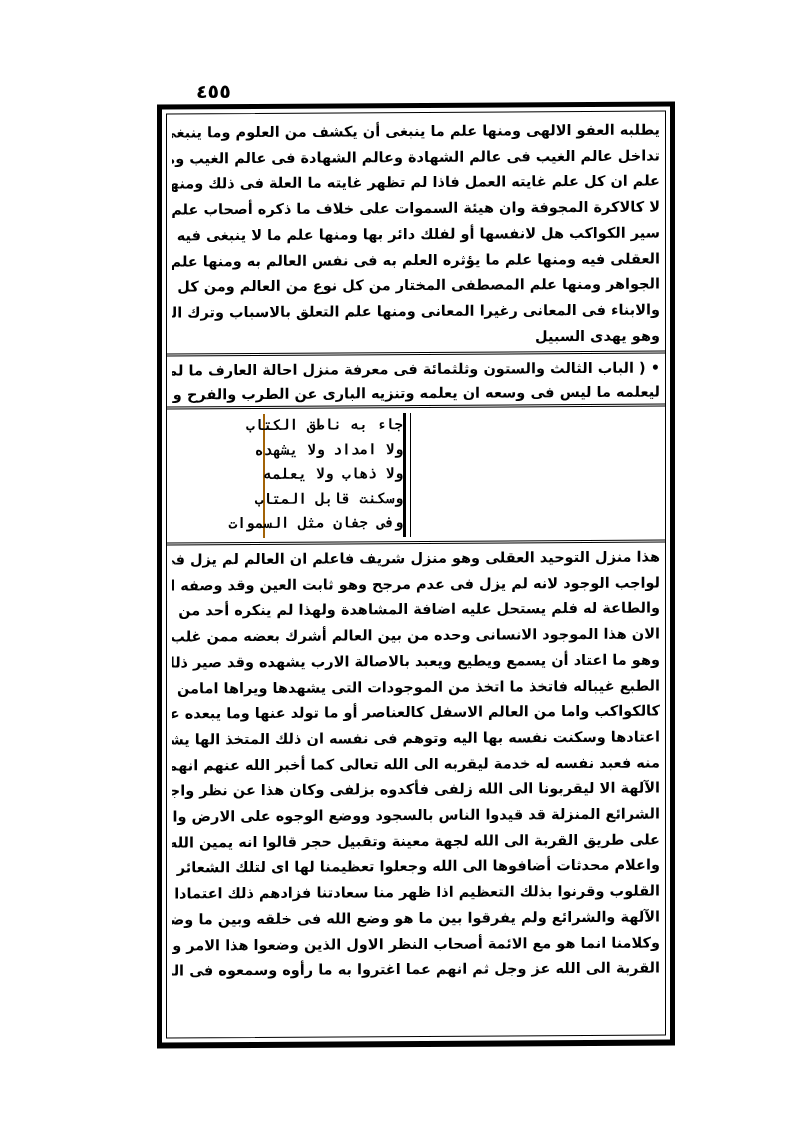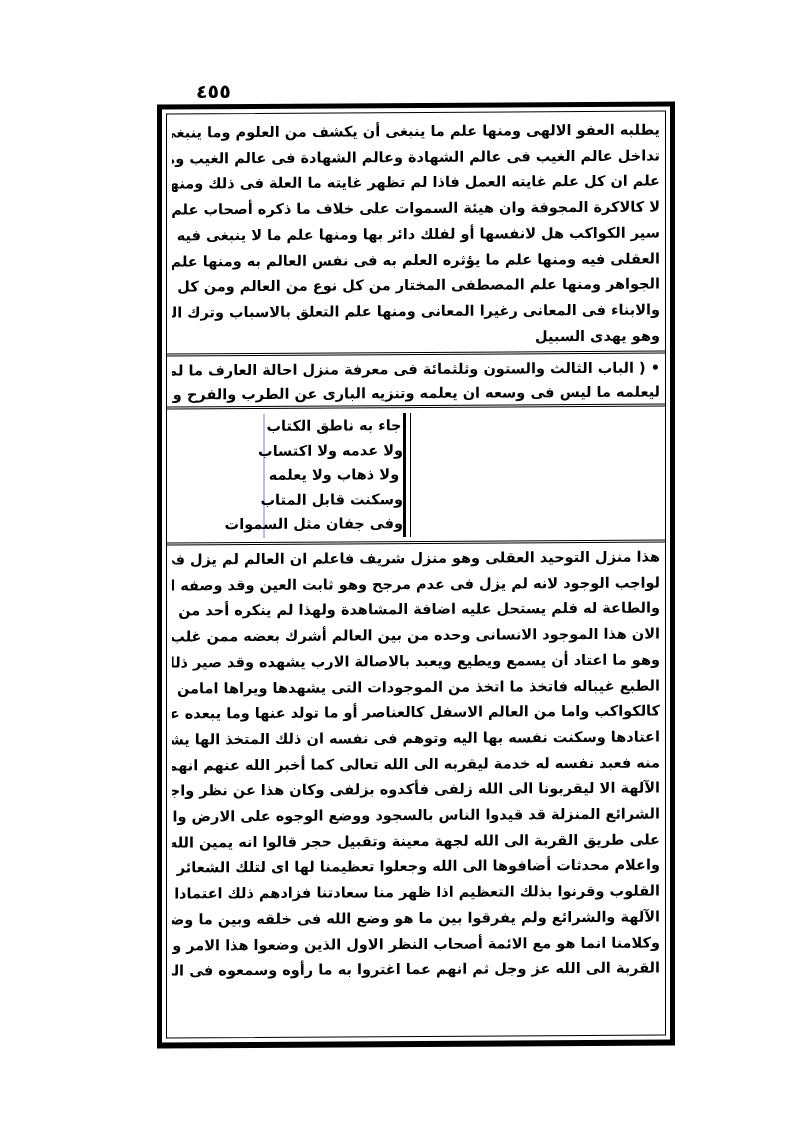--- a/index.html
+++ b/index.html
@@ -93,27 +93,28 @@
     top: 296px;
     left: 0;
     right: 0;
     height: 130px;
   }
   .poem-col {
     position: absolute;
     top: 4px;
     height: 124px;
     width: 138px;
-    border-left: 2px solid #c4b5fd;
+    border-left: 2px solid #a16207;
     border-right: 2px solid #000;
     direction: rtl;
     text-align: center;
     font-size: 14.5px;
     line-height: 24.5px;
     font-weight: bold;
+    font-family: Liberation Mono, monospace;
   }
   .poem-col.right { left: 244px; }
   .poem-col.left { left: 96px; }
   .poem-col .verse {
     display: block;
     white-space: nowrap;
   }
   .poem-divider {
     position: absolute;
     top: 4px;
@@ -156,21 +157,21 @@
       <span class="line">• ( الباب الثالث والستون وثلثمائة فى معرفة منزل احالة العارف ما لم يعرفه على من هو دونه</span>
       <span class="line last">ليعلمه ما ليس فى وسعه ان يعلمه وتنزيه البارى عن الطرب والفرح وهو من الحضرة المحمدية ) •</span>
     </div>
 
     <div class="rule double rule-b"></div>
 
     <div class="poem">
       <div class="poem-divider"></div>
       <div class="poem-col left">
         <span class="verse">جاء به ناطق الكتاب</span>
-        <span class="verse">ولا عدمه ولا اكتساب</span>
+        <span class="verse">ولا امداد ولا يشهده</span>
         <span class="verse">ولا ذهاب ولا يعلمه</span>
         <span class="verse">وسكنت قابل المتاب</span>
         <span class="verse">وفى جفان مثل السموات</span>
       </div>
     </div>
 
     <div class="rule double rule-c"></div>
 
     <div class="section section-bottom">
       <span class="line">هذا منزل التوحيد العقلى وهو منزل شريف فاعلم ان العالم لم يزل فى حال عدمه مشاهدا</span>

